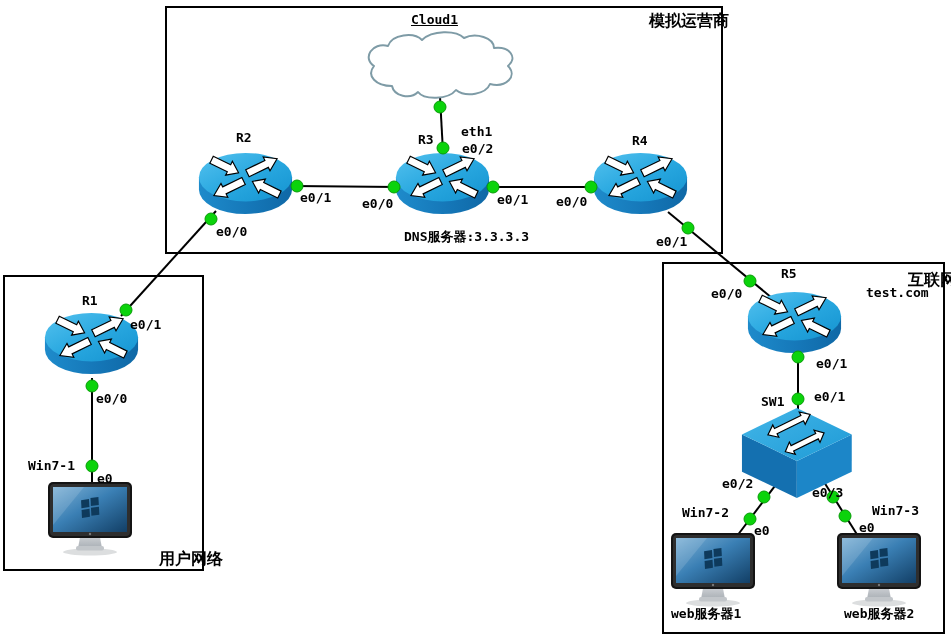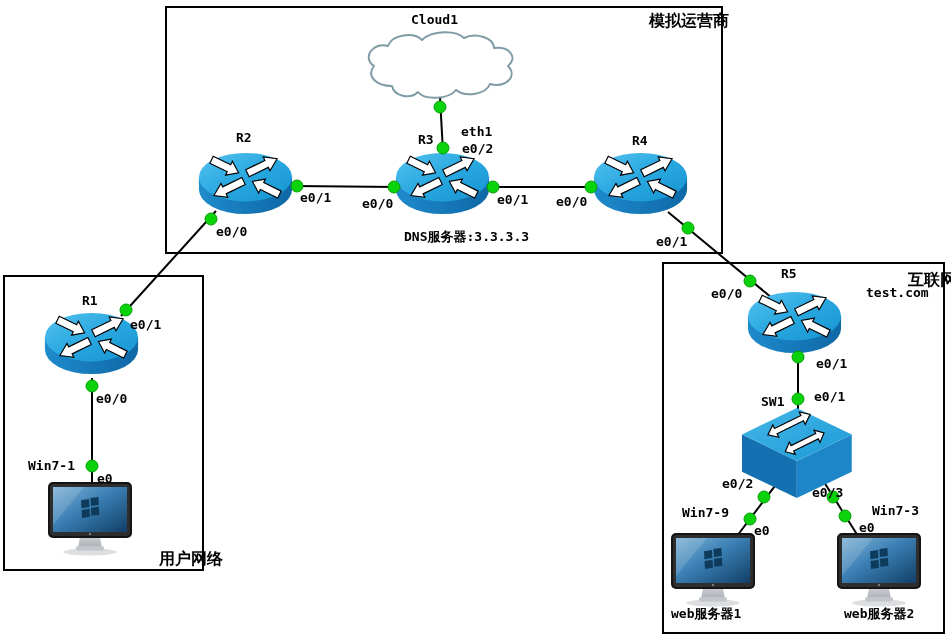--- a/index.html
+++ b/index.html
@@ -141,21 +141,21 @@
       <circle cx="750" cy="281" r="6"></circle>
       <circle cx="798" cy="357" r="6"></circle>
       <circle cx="798" cy="399" r="6"></circle>
       <circle cx="764" cy="497" r="6"></circle>
       <circle cx="833" cy="497" r="6"></circle>
       <circle cx="750" cy="519" r="6"></circle>
       <circle cx="845" cy="516" r="6"></circle>
     </g>
   </svg>
 
-  <div class="lbl" style="left:411px;top:12px;">Cloud1</div>
+  <div class="lbl" style="left:411px;top:12px;text-decoration:underline;">Cloud1</div>
   <div class="lbl cn ralign" style="left:649px;top:13px;width:70px;">模拟运营商</div>
   <div class="lbl" style="left:461px;top:104px;margin-top:20px;">eth1</div>
 
   <div class="lbl" style="left:236px;top:130px;">R2</div>
   <div class="lbl" style="left:418px;top:132px;">R3</div>
   <div class="lbl" style="left:632px;top:133px;">R4</div>
   <div class="lbl" style="left:462px;top:141px;">e0/2</div>
   <div class="lbl" style="left:300px;top:190px;">e0/1</div>
   <div class="lbl" style="left:362px;top:196px;">e0/0</div>
   <div class="lbl" style="left:497px;top:192px;">e0/1</div>
@@ -173,20 +173,20 @@
 
   <div class="lbl" style="left:781px;top:266px;">R5</div>
   <div class="lbl cn ralign" style="left:872px;top:272px;width:70px;margin-left:36px;">互联网公司</div>
   <div class="lbl" style="left:866px;top:285px;">test.com</div>
   <div class="lbl" style="left:711px;top:286px;">e0/0</div>
   <div class="lbl" style="left:816px;top:356px;">e0/1</div>
   <div class="lbl" style="left:761px;top:394px;">SW1</div>
   <div class="lbl" style="left:814px;top:389px;">e0/1</div>
   <div class="lbl" style="left:722px;top:476px;">e0/2</div>
   <div class="lbl" style="left:812px;top:485px;">e0/3</div>
-  <div class="lbl" style="left:682px;top:505px;">Win7-9</div>
+  <div class="lbl" style="left:682px;top:505px;">Win7-2</div>
   <div class="lbl" style="left:872px;top:503px;">Win7-3</div>
   <div class="lbl" style="left:754px;top:523px;">e0</div>
   <div class="lbl" style="left:859px;top:520px;">e0</div>
   <div class="lbl" style="left:671px;top:606px;">web服务器1</div>
   <div class="lbl" style="left:844px;top:606px;">web服务器2</div>
 
 </div>
 
 </body></html>

